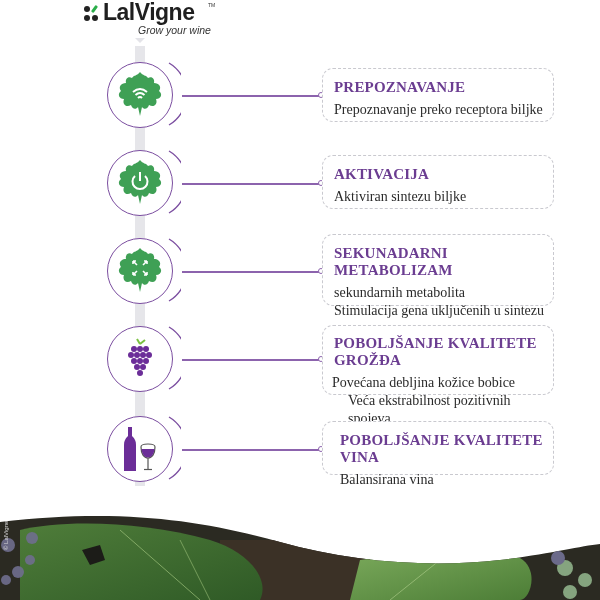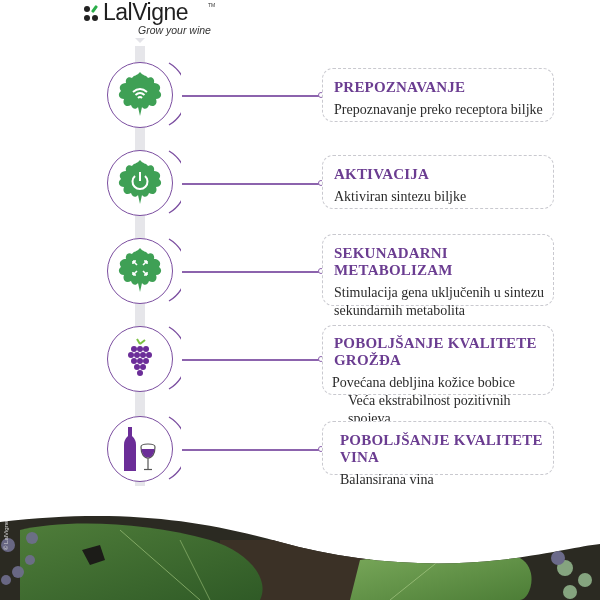--- a/index.html
+++ b/index.html
@@ -10,21 +10,21 @@
   }
   .logo { position: absolute; left: 84px; top: 2px; width: 140px; height: 34px; }
   .logo-dots { position: absolute; left: 0; top: 4px; width: 18px; height: 16px; }
   .logo-dots span { position: absolute; width: 6px; height: 6px; border-radius: 50%; background: #222; }
   .logo-dots .d1 { left: 0; top: 0; }
   .logo-dots .d2 { left: 0; top: 9px; }
   .logo-dots .d3 { left: 8px; top: 9px; }
   .logo-dots .dslash { left: 9px; top: -1px; width: 3px; height: 8px; border-radius: 1px; background: #2bae4a; transform: rotate(35deg); }
   .logo-name {
     position: absolute; left: 19px; top: -3px;
-    font-family: "Liberation Sans", sans-serif; font-weight: normal;
+    font-family: "Liberation Sans", sans-serif; font-weight: bold;
     font-size: 23px; color: #1f1f1f; letter-spacing: -0.5px;
   }
   .logo-tm { position: absolute; left: 124px; top: 0px; font-family: "Liberation Sans", sans-serif; font-size: 5px; color: #333; }
   .logo-tagline {
     position: absolute; left: 54px; top: 22px;
     font-family: "Liberation Sans", sans-serif; font-style: italic;
     font-size: 10.5px; color: #333;
   }
 
   .spine { position: absolute; left: 135px; width: 10px; background: #e6e6ea; }
@@ -135,22 +135,22 @@
         <path d="M35 26 L39 22 M39 22 L39 25 M39 22 L36 22"></path>
         <path d="M29 32 L25 36 M25 36 L25 33 M25 36 L28 36"></path>
         <path d="M35 32 L39 36 M39 36 L39 33 M39 36 L36 36"></path>
       </g>
     </svg>
   </div>
   <div class="connector" style="top:33px;"></div>
   <div class="connector-dot" style="left:318px;top:30px;"></div>
   <div class="card" style="top:-4px;height:72px;">
     <div class="card-title">SEKUNADARNI METABOLIZAM</div>
+    <div class="card-line">sekundarnih metabolita</div>
     <div class="card-line">Stimulacija gena uključenih u sintezu</div>
-    <div class="card-line">sekundarnih metabolita</div>
   </div>
 </div>
 
 <div class="step" style="top:326px;">
   <svg class="arc" style="top:-5px;" viewBox="0 0 74 74">
     <path d="M 62 6 A 36 36 0 0 1 62 68" fill="none" stroke="#7b4ea0" stroke-width="1.4"></path>
   </svg>
   <div class="circle">
     <svg class="icon" viewBox="0 0 64 64">
       <path d="M32 17 L29 12 M32 17 L37 13" stroke="#7bc142" stroke-width="2" fill="none"></path>

